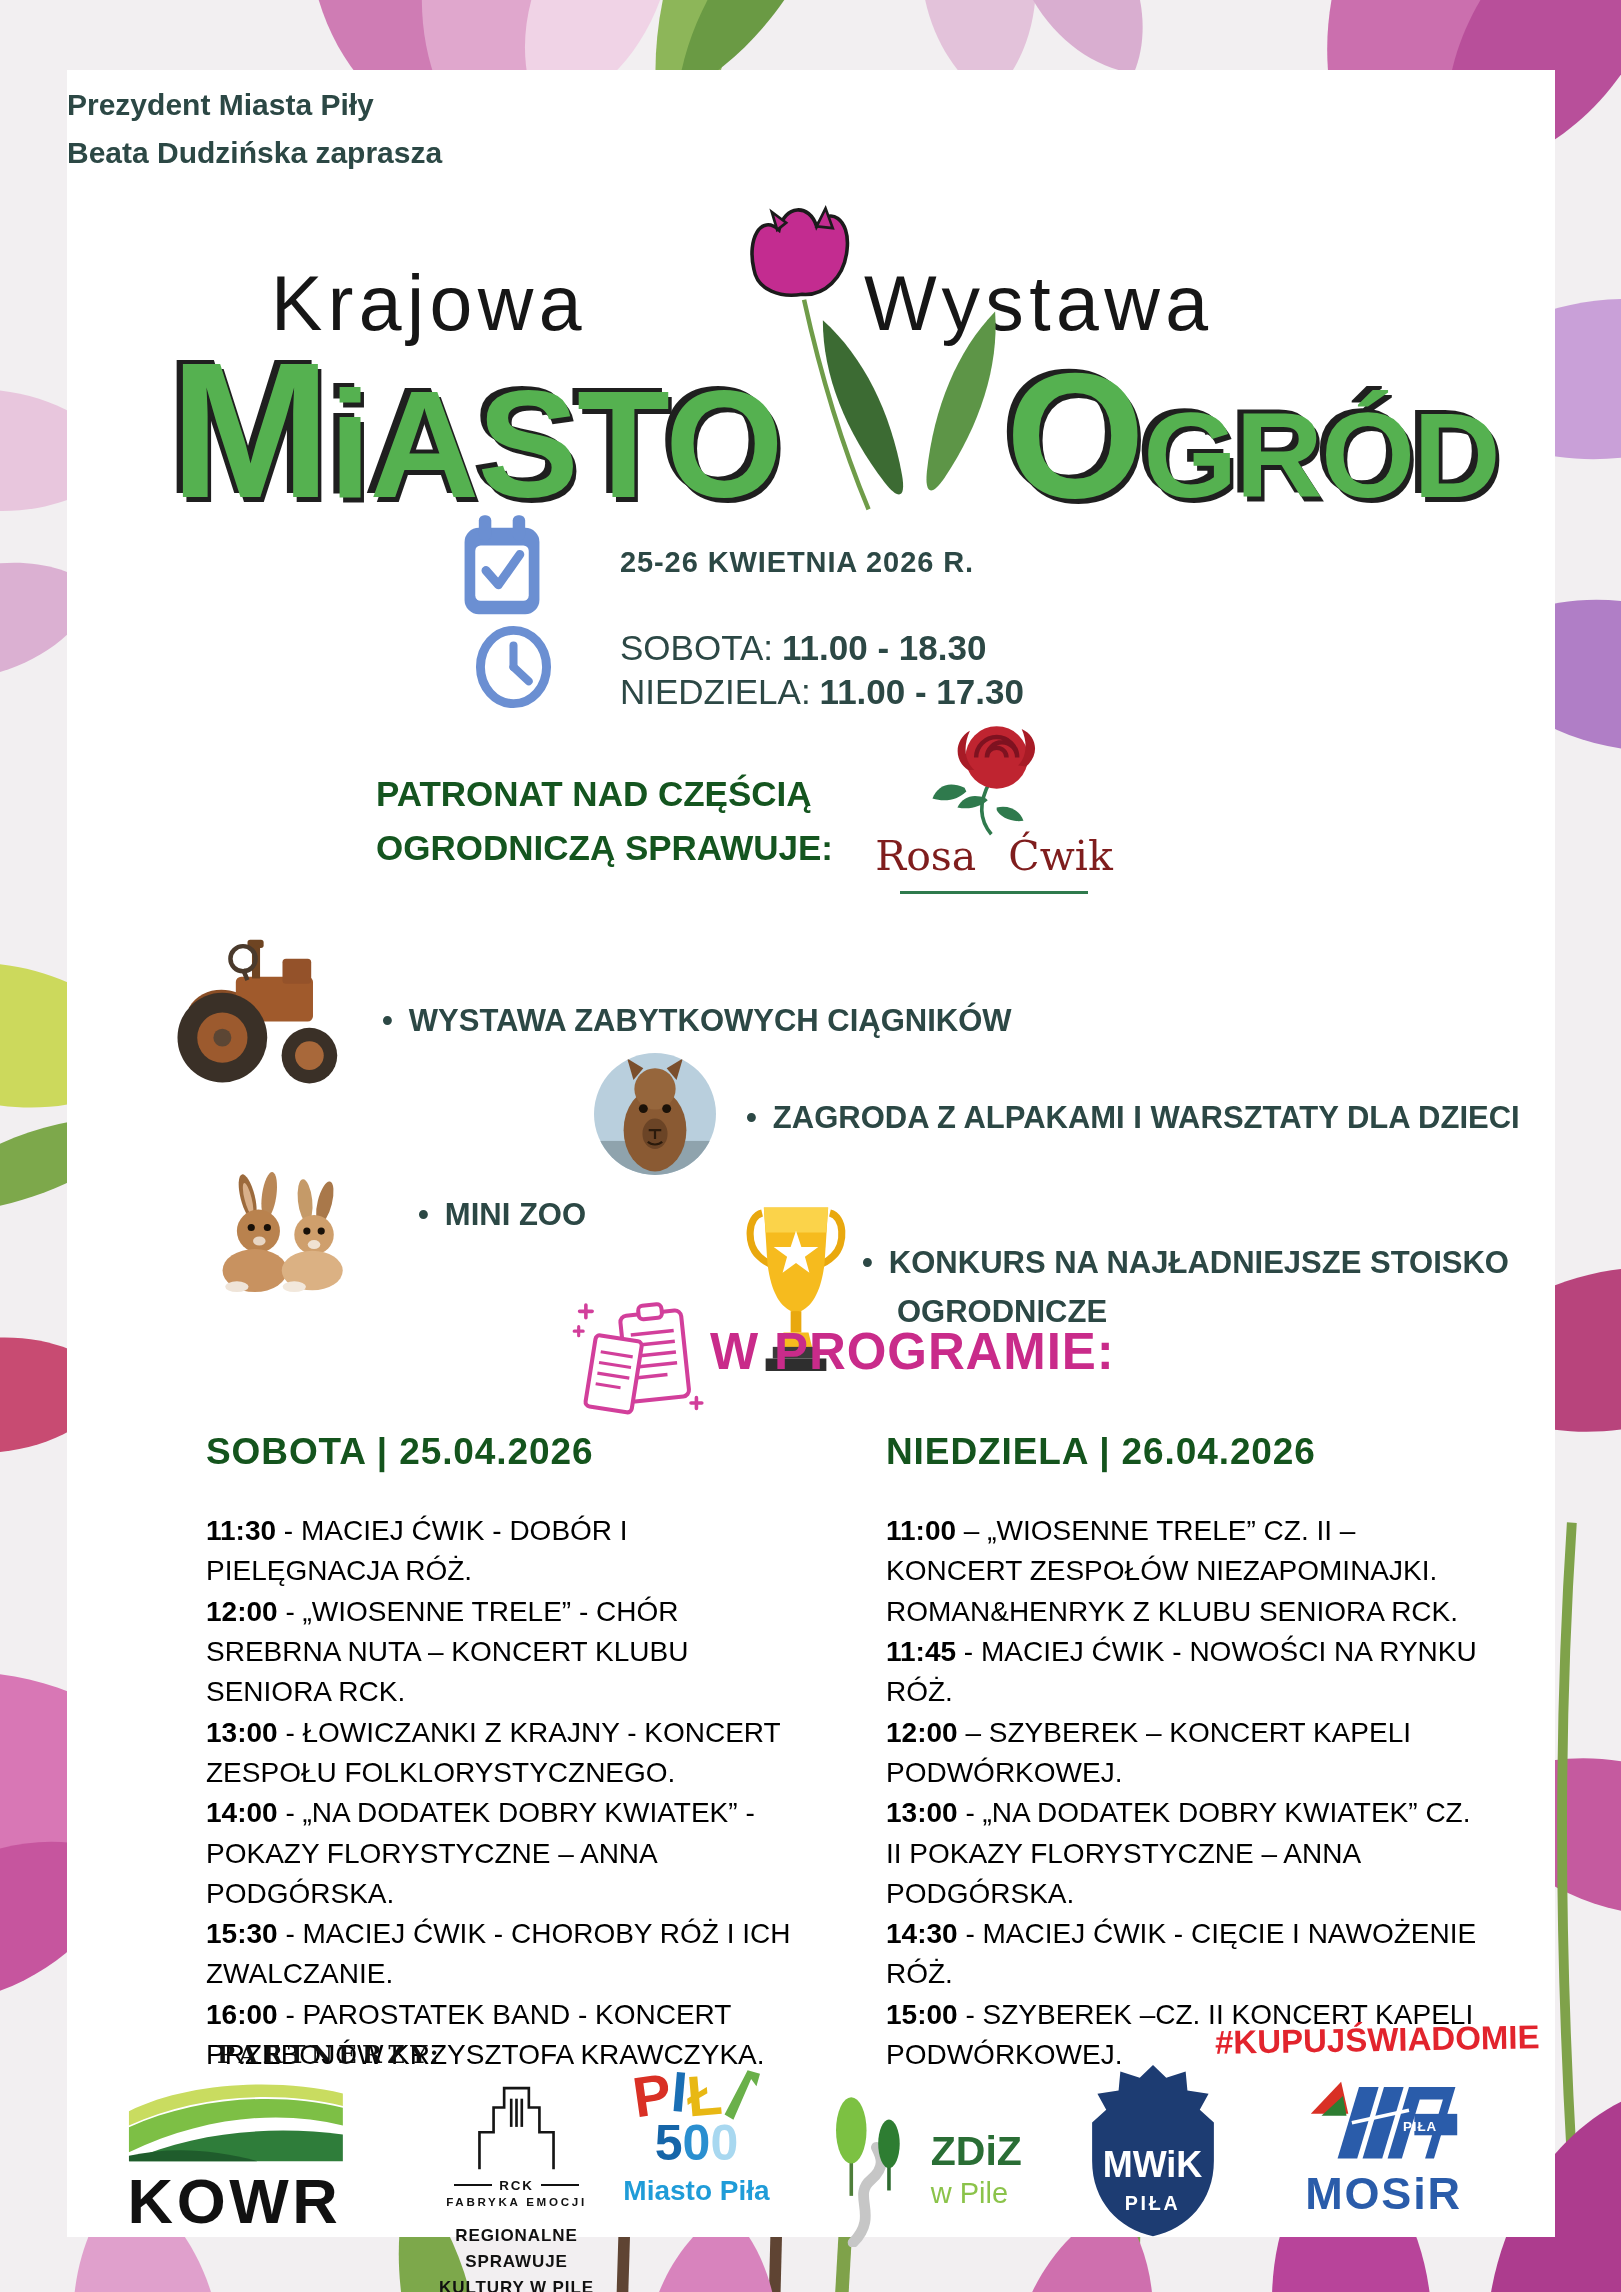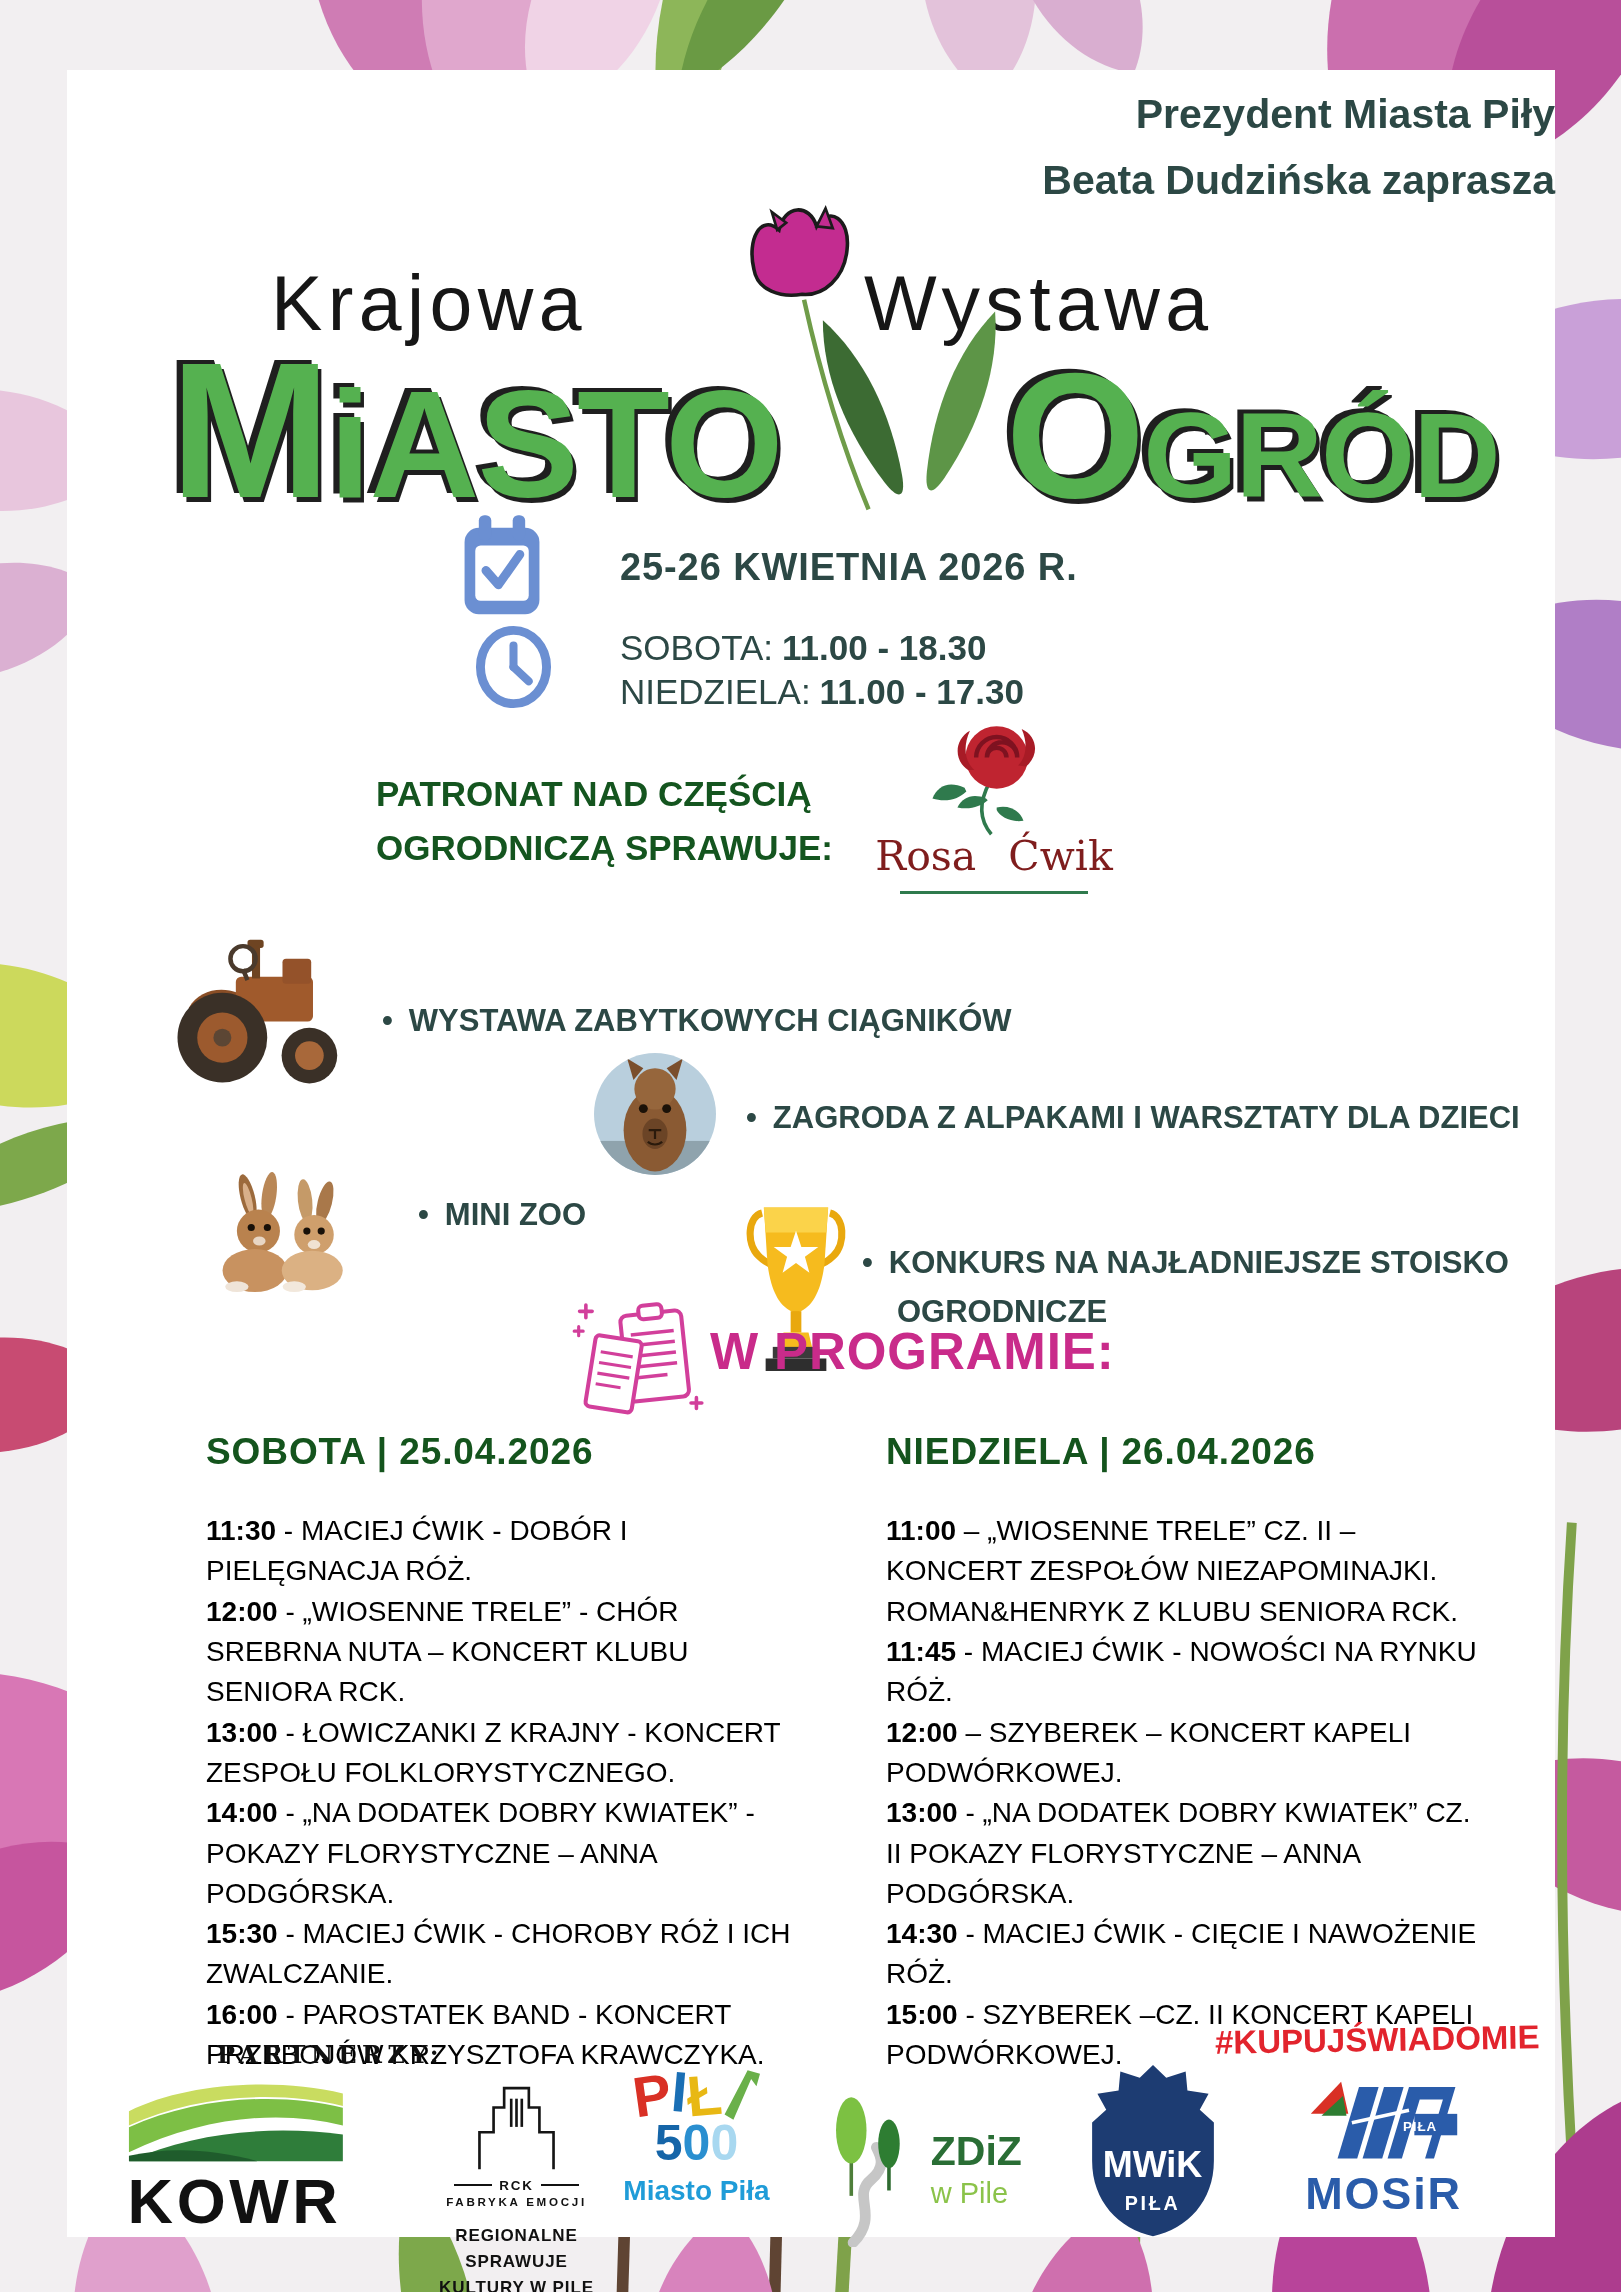--- a/index.html
+++ b/index.html
@@ -1,34 +1,34 @@
 <!DOCTYPE html>
 <html style="font-size:14.3px"><head>
 <meta charset="utf-8">
 <style>
   html,body{margin:0;padding:0;background:#e8e4e6;}
   .page{position:relative;width:1622px;height:2293px;overflow:hidden;background:#f2eff1;font-family:"Liberation Sans",sans-serif;}
   .bg{position:absolute;left:0;top:0;width:1622px;height:2293px;}
   .card{position:absolute;left:67px;top:70px;width:1488px;height:2167px;background:#ffffff;}
   .blk{position:absolute;}
 
-  .hdr{left:0;top:10.7px;width:100%;text-align:right;font-weight:bold;font-size:41px;line-height:1.62;color:#2c4845;}
+  .hdr{left:0;top:10.7px;width:100%;text-align:left;font-weight:bold;font-size:30px;line-height:1.62;color:#2c4845;}
 
   .logo-word-small{top:195px;font-size:77px;color:#161616;letter-spacing:5.4px;font-weight:400;line-height:1;}
   #kraj{left:204px;} #wyst{left:797px;}
 
   .logo-big{left:103px;top:264px;line-height:1;white-space:nowrap;font-weight:bold;color:#55b150;
     letter-spacing:-1.8px;text-shadow:-6.3px -4.5px 0 #1f1f1f,3.6px 4.5px 0 #1f1f1f;text-align:center;}
   .logo-big .cap{font-size:193px;} .logo-big .rest{font-size:152px;}
   .logo-big .cap2{font-size:179px;} .logo-big .rest2{font-size:121px;}
   .logo-spacer{display:inline-block;width:224px;height:9px;}
   .tulip-logo{left:667px;top:133px;width:287px;height:309px;}
 
   .cal-icon{left:394px;top:445px;width:82px;height:103px;}
-  .date-text{left:553px;top:476px;font-size:38px;font-weight:bold;color:#2c4845;letter-spacing:0.9px;}
+  .date-text{left:553px;top:476px;font-size:29px;font-weight:bold;color:#2c4845;letter-spacing:0.9px;}
   .clock-icon{left:407px;top:555px;width:79px;height:84px;}
   .times{left:553px;top:556px;font-size:35px;color:#2c4845;line-height:1.26;}
   .times b{margin-left:9px;}
 
   .patronat{left:309px;top:697px;font-size:35px;font-weight:bold;color:#14551f;line-height:1.55;}
   .rosa{left:788px;top:650px;width:278px;text-align:center;}
   .rosa-rose{display:block;margin:0 auto;width:134px;height:116px;}
   .rosa-name{font-family:"DejaVu Serif",serif;font-size:41px;color:#7f1d1d;margin-top:-3.6px;}
   .rosa-name .gap{display:inline-block;width:32px;}
   .rosa-underline{width:188px;height:2.7px;background:#2f7a4d;margin:10.7px auto 0;}

